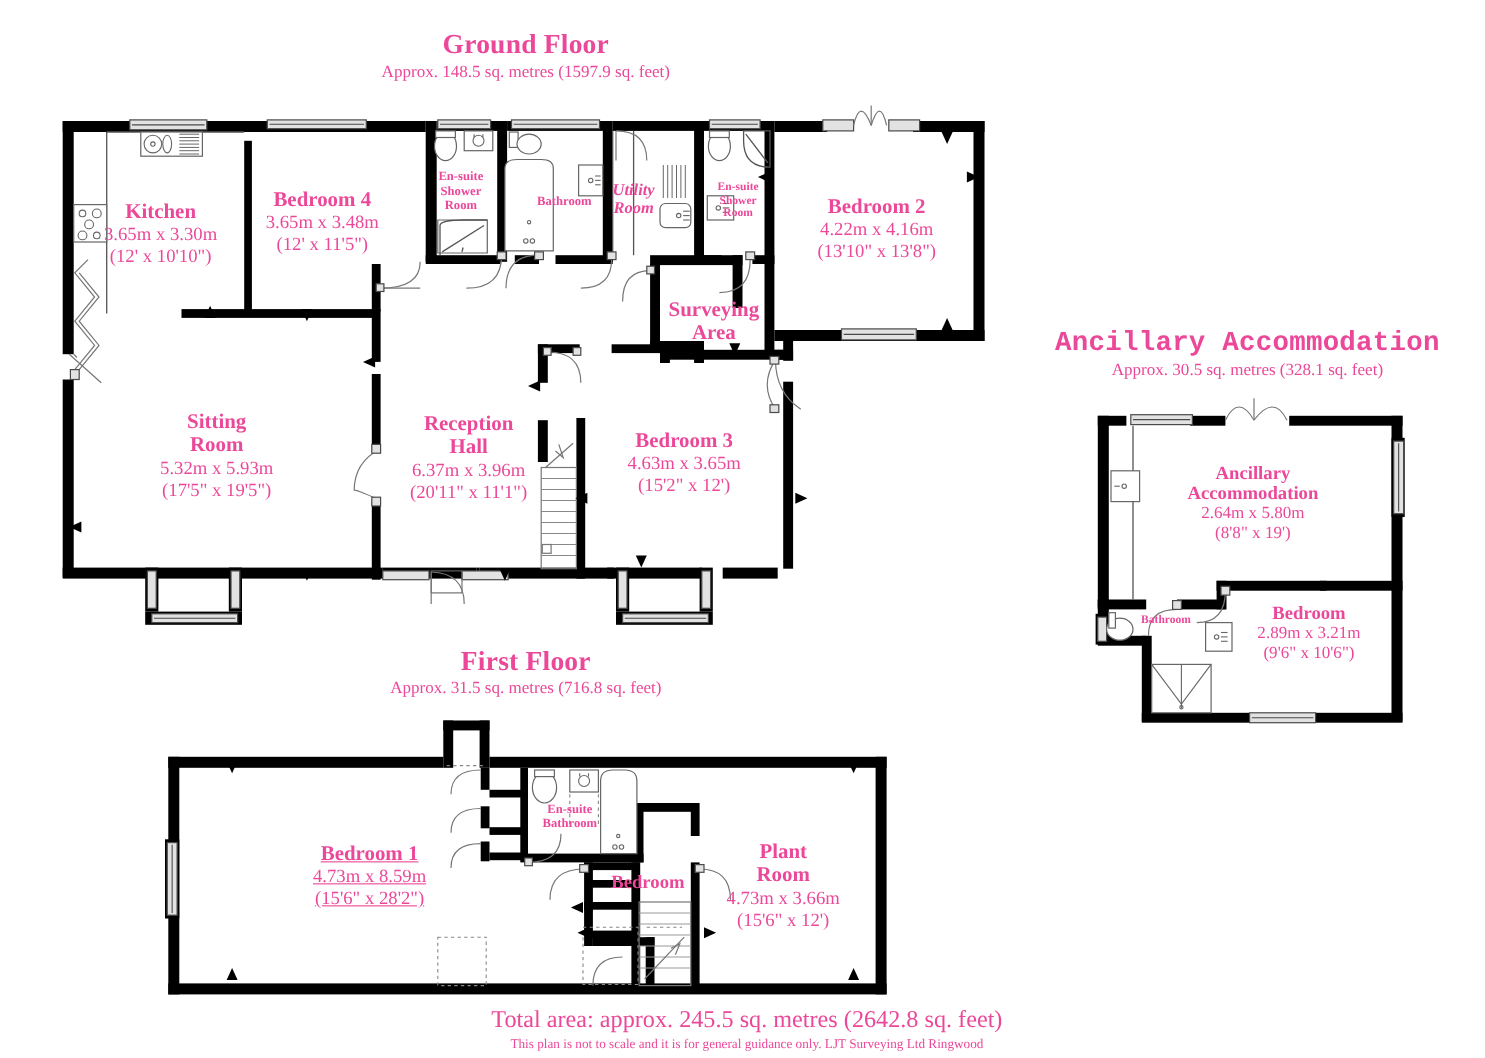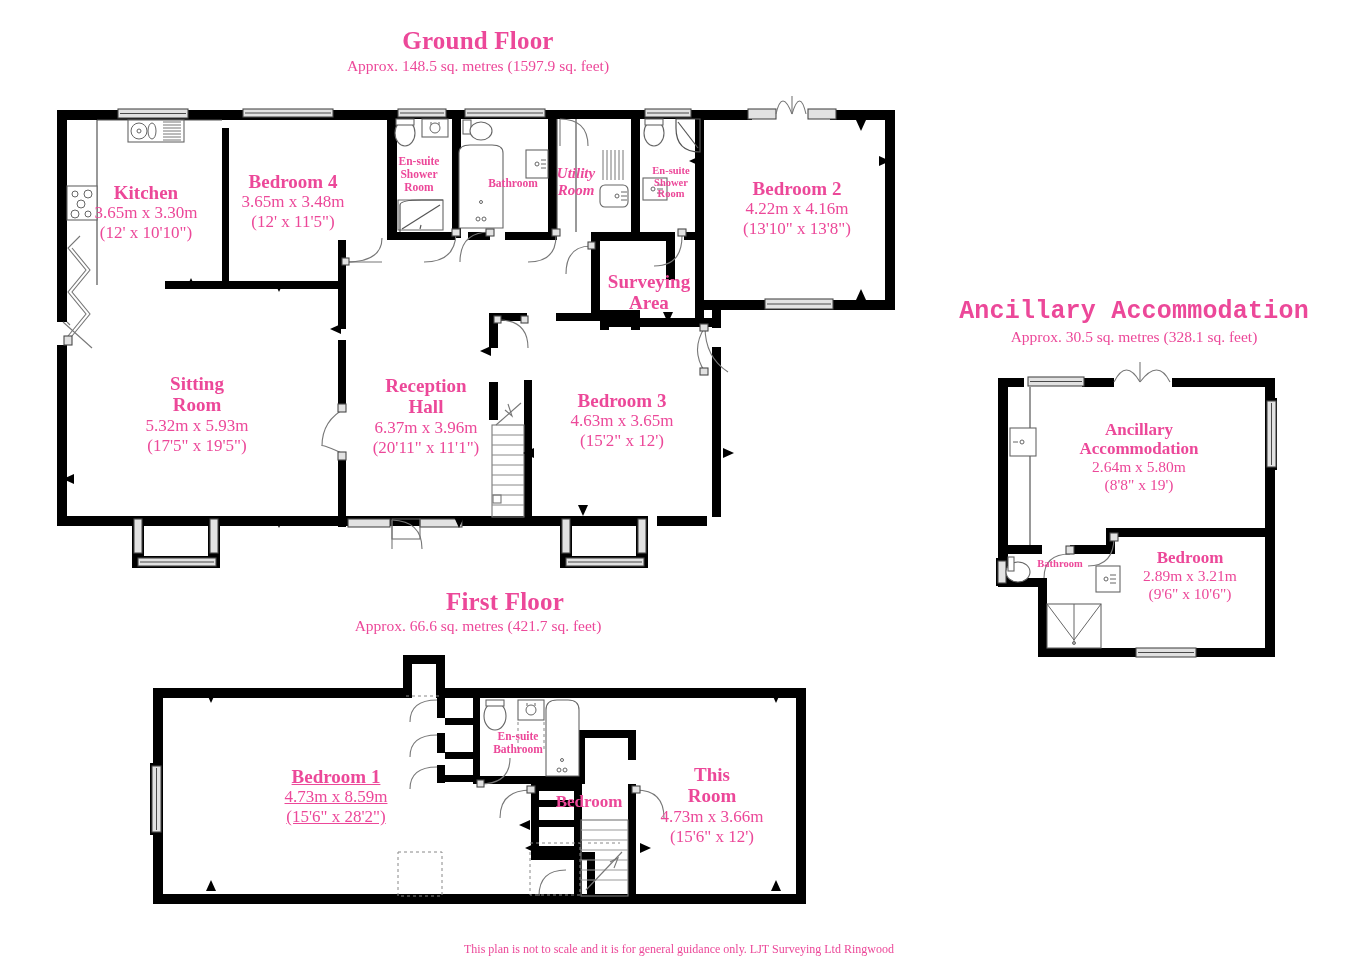--- a/index.html
+++ b/index.html
@@ -592,40 +592,40 @@
     <div class="room-dim">6.37m x 3.96m</div>
     <div class="room-dim">(20'11" x 11'1")</div>
   </div>
 
   <div class="tx ctr" style="left:622px; top:390px;">
     <div class="room-name">Bedroom 3</div>
     <div class="room-dim">4.63m x 3.65m</div>
     <div class="room-dim">(15'2" x 12')</div>
   </div>
 
-  <div class="tx section-title ctr" style="left:505px; top:588px;">First Floor</div>
-  <div class="tx section-sub ctr" style="left:478px; top:618px;">Approx. 66.6 sq. metres (421.7 sq. feet)</div>
+  <div class="tx section-title ctr" style="left:478px; top:588px;">First Floor</div>
+  <div class="tx section-sub ctr" style="left:478px; top:618px;">Approx. 31.5 sq. metres (716.8 sq. feet)</div>
 
   <div class="tx ctr" style="left:336px; top:766px;text-decoration:underline;">
     <div class="room-name">Bedroom 1</div>
     <div class="room-dim">4.73m x 8.59m</div>
     <div class="room-dim">(15'6" x 28'2")</div>
   </div>
 
   <div class="tx ctr" style="left:518px; top:730px;">
     <div class="room-small">En-suite</div>
     <div class="room-small">Bathroom</div>
   </div>
 
   <div class="tx ctr" style="left:589px; top:792px;">
     <div class="room-name-sm">Bedroom</div>
   </div>
 
   <div class="tx ctr" style="left:712px; top:764px;">
-    <div class="room-name">This</div>
+    <div class="room-name">Plant</div>
     <div class="room-name">Room</div>
     <div class="room-dim">4.73m x 3.66m</div>
     <div class="room-dim">(15'6" x 12')</div>
   </div>
 
   <div class="tx section-title ctr" style="left:1134px; top:298px;font-family:Liberation Mono, monospace;">Ancillary Accommodation</div>
   <div class="tx section-sub ctr" style="left:1134px; top:329px;">Approx. 30.5 sq. metres (328.1 sq. feet)</div>
 
   <div class="tx ctr" style="left:1139px; top:420px;">
     <div class="room-name-sm">Ancillary</div>
@@ -637,15 +637,16 @@
   <div class="tx ctr" style="left:1060px; top:558px;">
     <div class="room-tiny">Bathroom</div>
   </div>
 
   <div class="tx ctr" style="left:1190px; top:548px;">
     <div class="room-name-sm">Bedroom</div>
     <div class="room-dim-sm">2.89m x 3.21m</div>
     <div class="room-dim-sm">(9'6" x 10'6")</div>
   </div>
 
+  <div class="tx total-line ctr" style="left:679px; top:915px;">Total area: approx. 245.5 sq. metres (2642.8 sq. feet)</div>
   <div class="tx disclaimer ctr" style="left:679px; top:943px;">This plan is not to scale and it is for general guidance only. LJT Surveying Ltd Ringwood</div>
 
 </div>
 
 </body></html>

